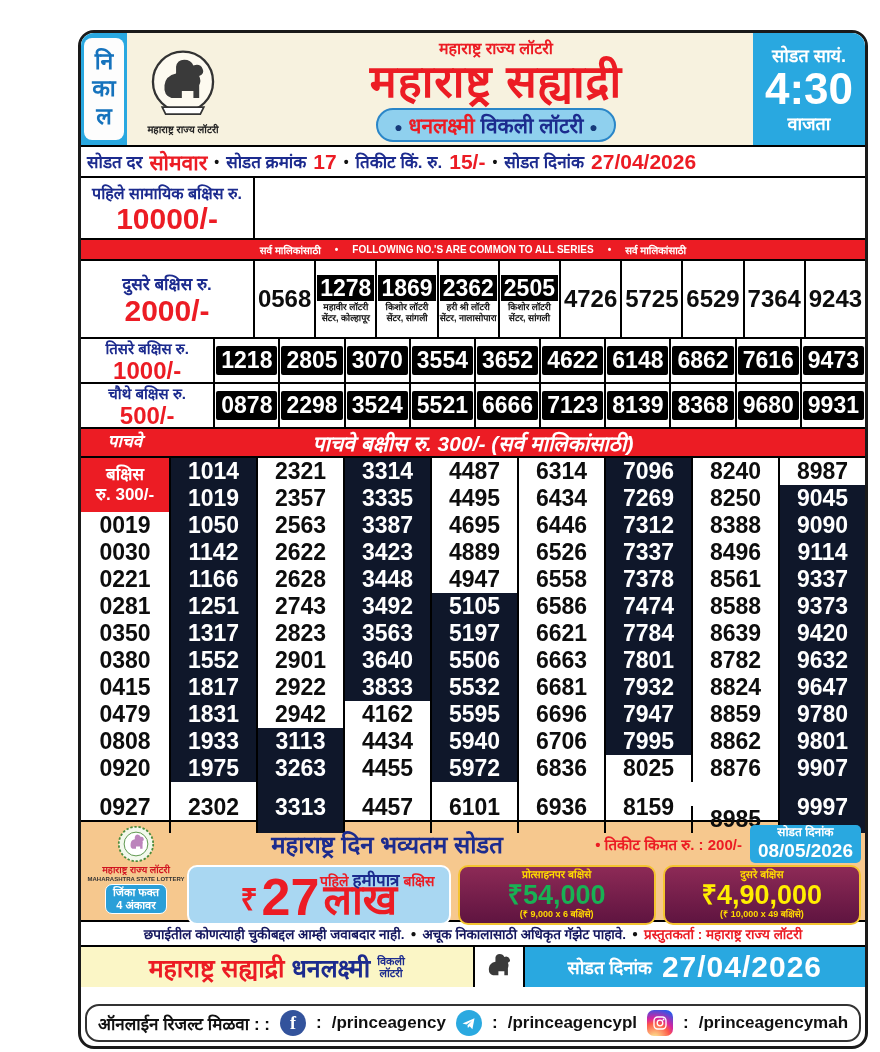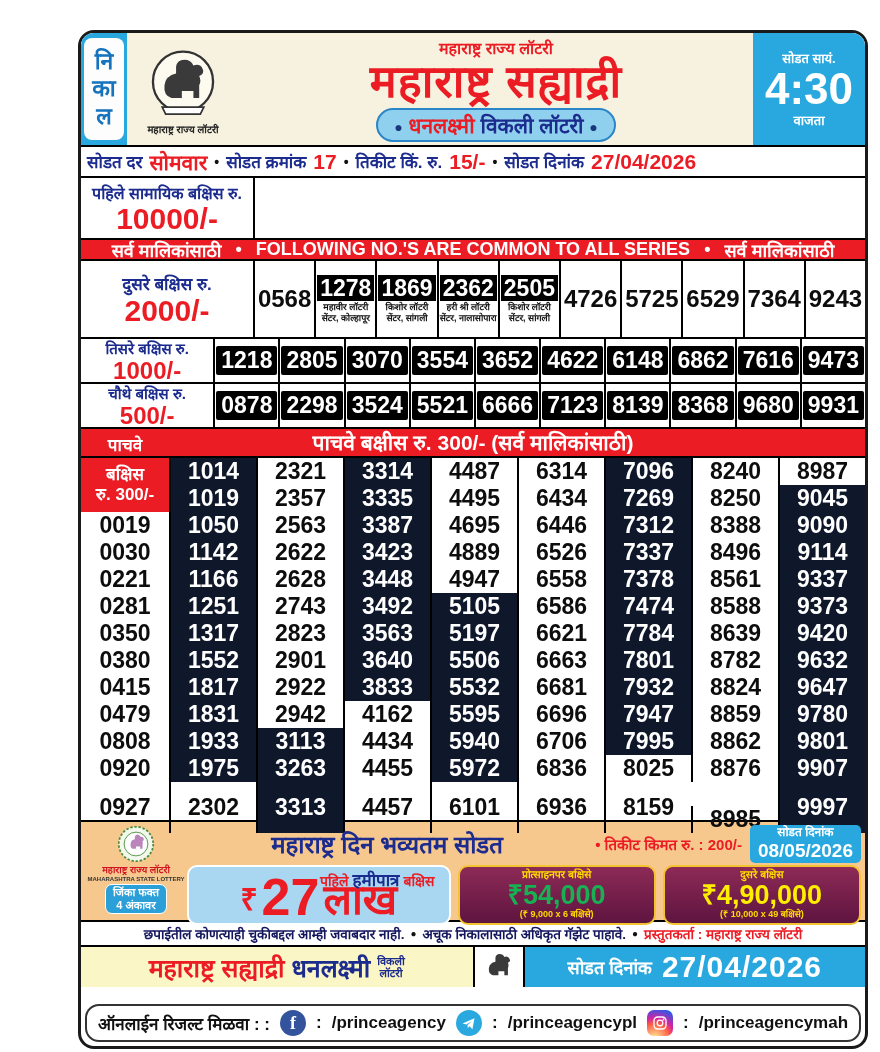--- a/index.html
+++ b/index.html
@@ -27,21 +27,21 @@
   .title-block { flex: 1; text-align: center; padding-top: 4px; }
   .super { color: #ec1c24; font-weight: 800; font-size: 16px; }
   .big-title { color: #ec1c24; font-weight: 800; font-size: 45px; line-height: 1.0; letter-spacing: 1px; }
   .pill {
     display: inline-block; margin-top: 4px; background: #8fd0ee; border: 2px solid #2a86c8;
     border-radius: 18px; padding: 1px 16px; font-size: 21px; font-weight: 800;
   }
   .pill .dot { color: #163a7a; font-size: 14px; vertical-align: middle; }
   .pill-red { color: #ec1c24; } .pill-blue { color: #1c2b8e; }
   .time-box { width: 112px; background: #29a8e0; color: #fff; text-align: center; display: flex; flex-direction: column; justify-content: center; }
-  .t-top, .t-bot { font-size: 13px; font-weight: 700; }
+  .t-top, .t-bot { font-size: 18px; font-weight: 700; }
   .t-big { font-size: 44px; font-weight: 800; line-height: 1.0; }
 
   
   .info-row {
     height: 31px; display: flex; align-items: center; gap: 7px;
     font-weight: 800; background: #fff; padding: 0 6px;
   }
   .ilabel { color: #1c2b8e; font-size: 17px; }
   .ival   { color: #ec1c24; font-size: 21px; }
   .ibull  { color: #111; font-size: 14px; }
@@ -49,40 +49,40 @@
   
   .first-row { display: flex; height: 62px; }
   .fp-left { width: 174px; border-right: 2px solid #000; text-align: center; display:flex; flex-direction:column; justify-content:center; }
   .fp-label { color: #1c2b8e; font-size: 16px; font-weight: 800; }
   .fp-amount { color: #ec1c24; font-size: 30px; font-weight: 800; line-height: 1.0; }
   .fp-result { flex: 1; display: flex; align-items: center; justify-content: center;
                font-size: 50px; font-weight: 800; color: #0d0d0d; letter-spacing: 3px; }
 
   
   .common-bar { height: 21px; background: #ec1c24; color: #fff; display: flex; align-items: center;
-                justify-content: center; gap: 14px; font-weight: 800; font-size: 18px; }
+                justify-content: center; gap: 14px; font-weight: 800; font-size: 10px; }
 
   
   .prize-row { display: flex; }
   .p-left { width: 174px; border-right: 2px solid #000; text-align: center; display:flex; flex-direction:column; justify-content:center; }
   .p-label { color: #1c2b8e; font-size: 17px; font-weight: 800; }
   .p-amount { color: #ec1c24; font-size: 28px; font-weight: 800; line-height: 1.05; }
   .nums { flex: 1; display: flex; }
   .pnum-cell { flex: 1; border-left: 2px solid #000; display: flex; flex-direction: column;
                align-items: center; justify-content: center; padding: 1px; }
   .pnum-cell:first-child { border-left: none; }
   .plain-num { font-size: 24px; font-weight: 800; color: #0d0d0d; }
   .chip { background: #000; color: #fff; font-size: 23px; font-weight: 800; padding: 0 3px; line-height: 1.15; }
   .chip-caption { font-size: 9px; font-weight: 700; color: #111; text-align: center; line-height: 1.15; margin-top: 1px; }
   .row-second { height: 78px; }
   .row-third, .row-fourth { height: 45px; }
   .chip400 { background: #000; color: #fff; font-size: 23px; font-weight: 800; padding: 1px 5px; border-radius: 2px; }
 
   
-  .fifth-bar { height: 29px; background: #ec1c24; color: #fff; display: flex; align-items: flex-end; }
+  .fifth-bar { height: 29px; background: #ec1c24; color: #fff; display: flex; align-items: flex-start; font-style: italic; }
   .fb-left { width: 88px; text-align: center; font-size: 17px; font-weight: 800; }
   .fb-center { flex: 1; text-align: center; font-size: 21px; font-weight: 800; padding-right: 88px; }
 
   
   .big-table { display: grid; grid-template-columns: 88px repeat(8, 1fr); grid-template-rows: repeat(13, 1fr);
                height: 364px; }
   .tcell { display: flex; align-items: center; justify-content: center;
            font-size: 23px; font-weight: 800; color: #0d0d0d; border-left: 2px solid #000; }
   .tcell.first-col { border-left: none; }
   .tcell.black { background: #0f172a; color: #fff; border-left-color: #000; }

